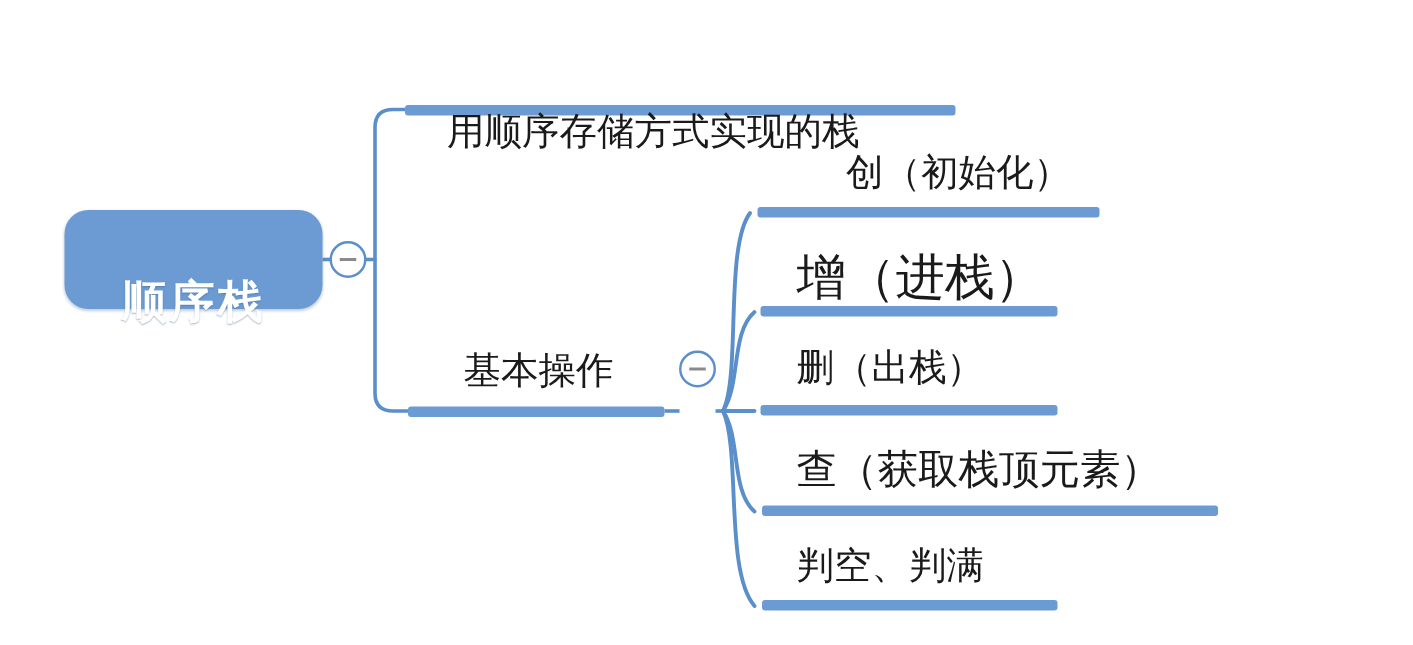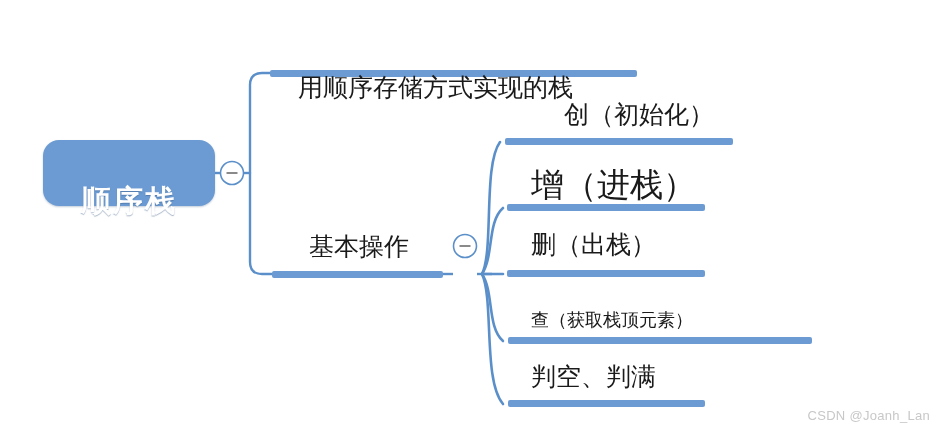--- a/index.html
+++ b/index.html
@@ -43,21 +43,21 @@
   }
 
   
   #txt-l2-0{left:298px;top:27px;font-size:25px;margin-top:44px;}
   #txt-l2-1{left:297px;top:230px;font-size:25px;margin-left:12px;}
 
   
   #txt-leaf-0{left:532px;top:98px;font-size:25px;margin-left:32px;}
   #txt-leaf-1{left:531px;top:163px;font-size:33px;}
   #txt-leaf-2{left:531px;top:228px;font-size:25px;text-align:center;}
-  #txt-leaf-3{left:531px;top:295px;font-size:18px;margin-top:13px;}
+  #txt-leaf-3{left:531px;top:295px;font-size:27px;}
   #txt-leaf-4{left:531px;top:360px;font-size:25px;}
 
   #watermark{
     position:absolute;
     right:12px;bottom:7px;
     color:#c8c8c8;
     font-size:13px;
     letter-spacing:0.3px;
     font-family:"Liberation Sans","DejaVu Sans",sans-serif;
   }
@@ -110,15 +110,14 @@
 
   <div class="node-text" id="txt-l2-0">用顺序存储方式实现的栈</div>
   <div class="node-text" id="txt-l2-1">基本操作</div>
 
   <div class="node-text" id="txt-leaf-0">创（初始化）</div>
   <div class="node-text" id="txt-leaf-1">增（进栈）</div>
   <div class="node-text" id="txt-leaf-2">删（出栈）</div>
   <div class="node-text" id="txt-leaf-3">查（获取栈顶元素）</div>
   <div class="node-text" id="txt-leaf-4">判空、判满</div>
 
-  <div id="watermark">CSDN @Joanh_Lan</div>
 
 </div>
 
 </body></html>

